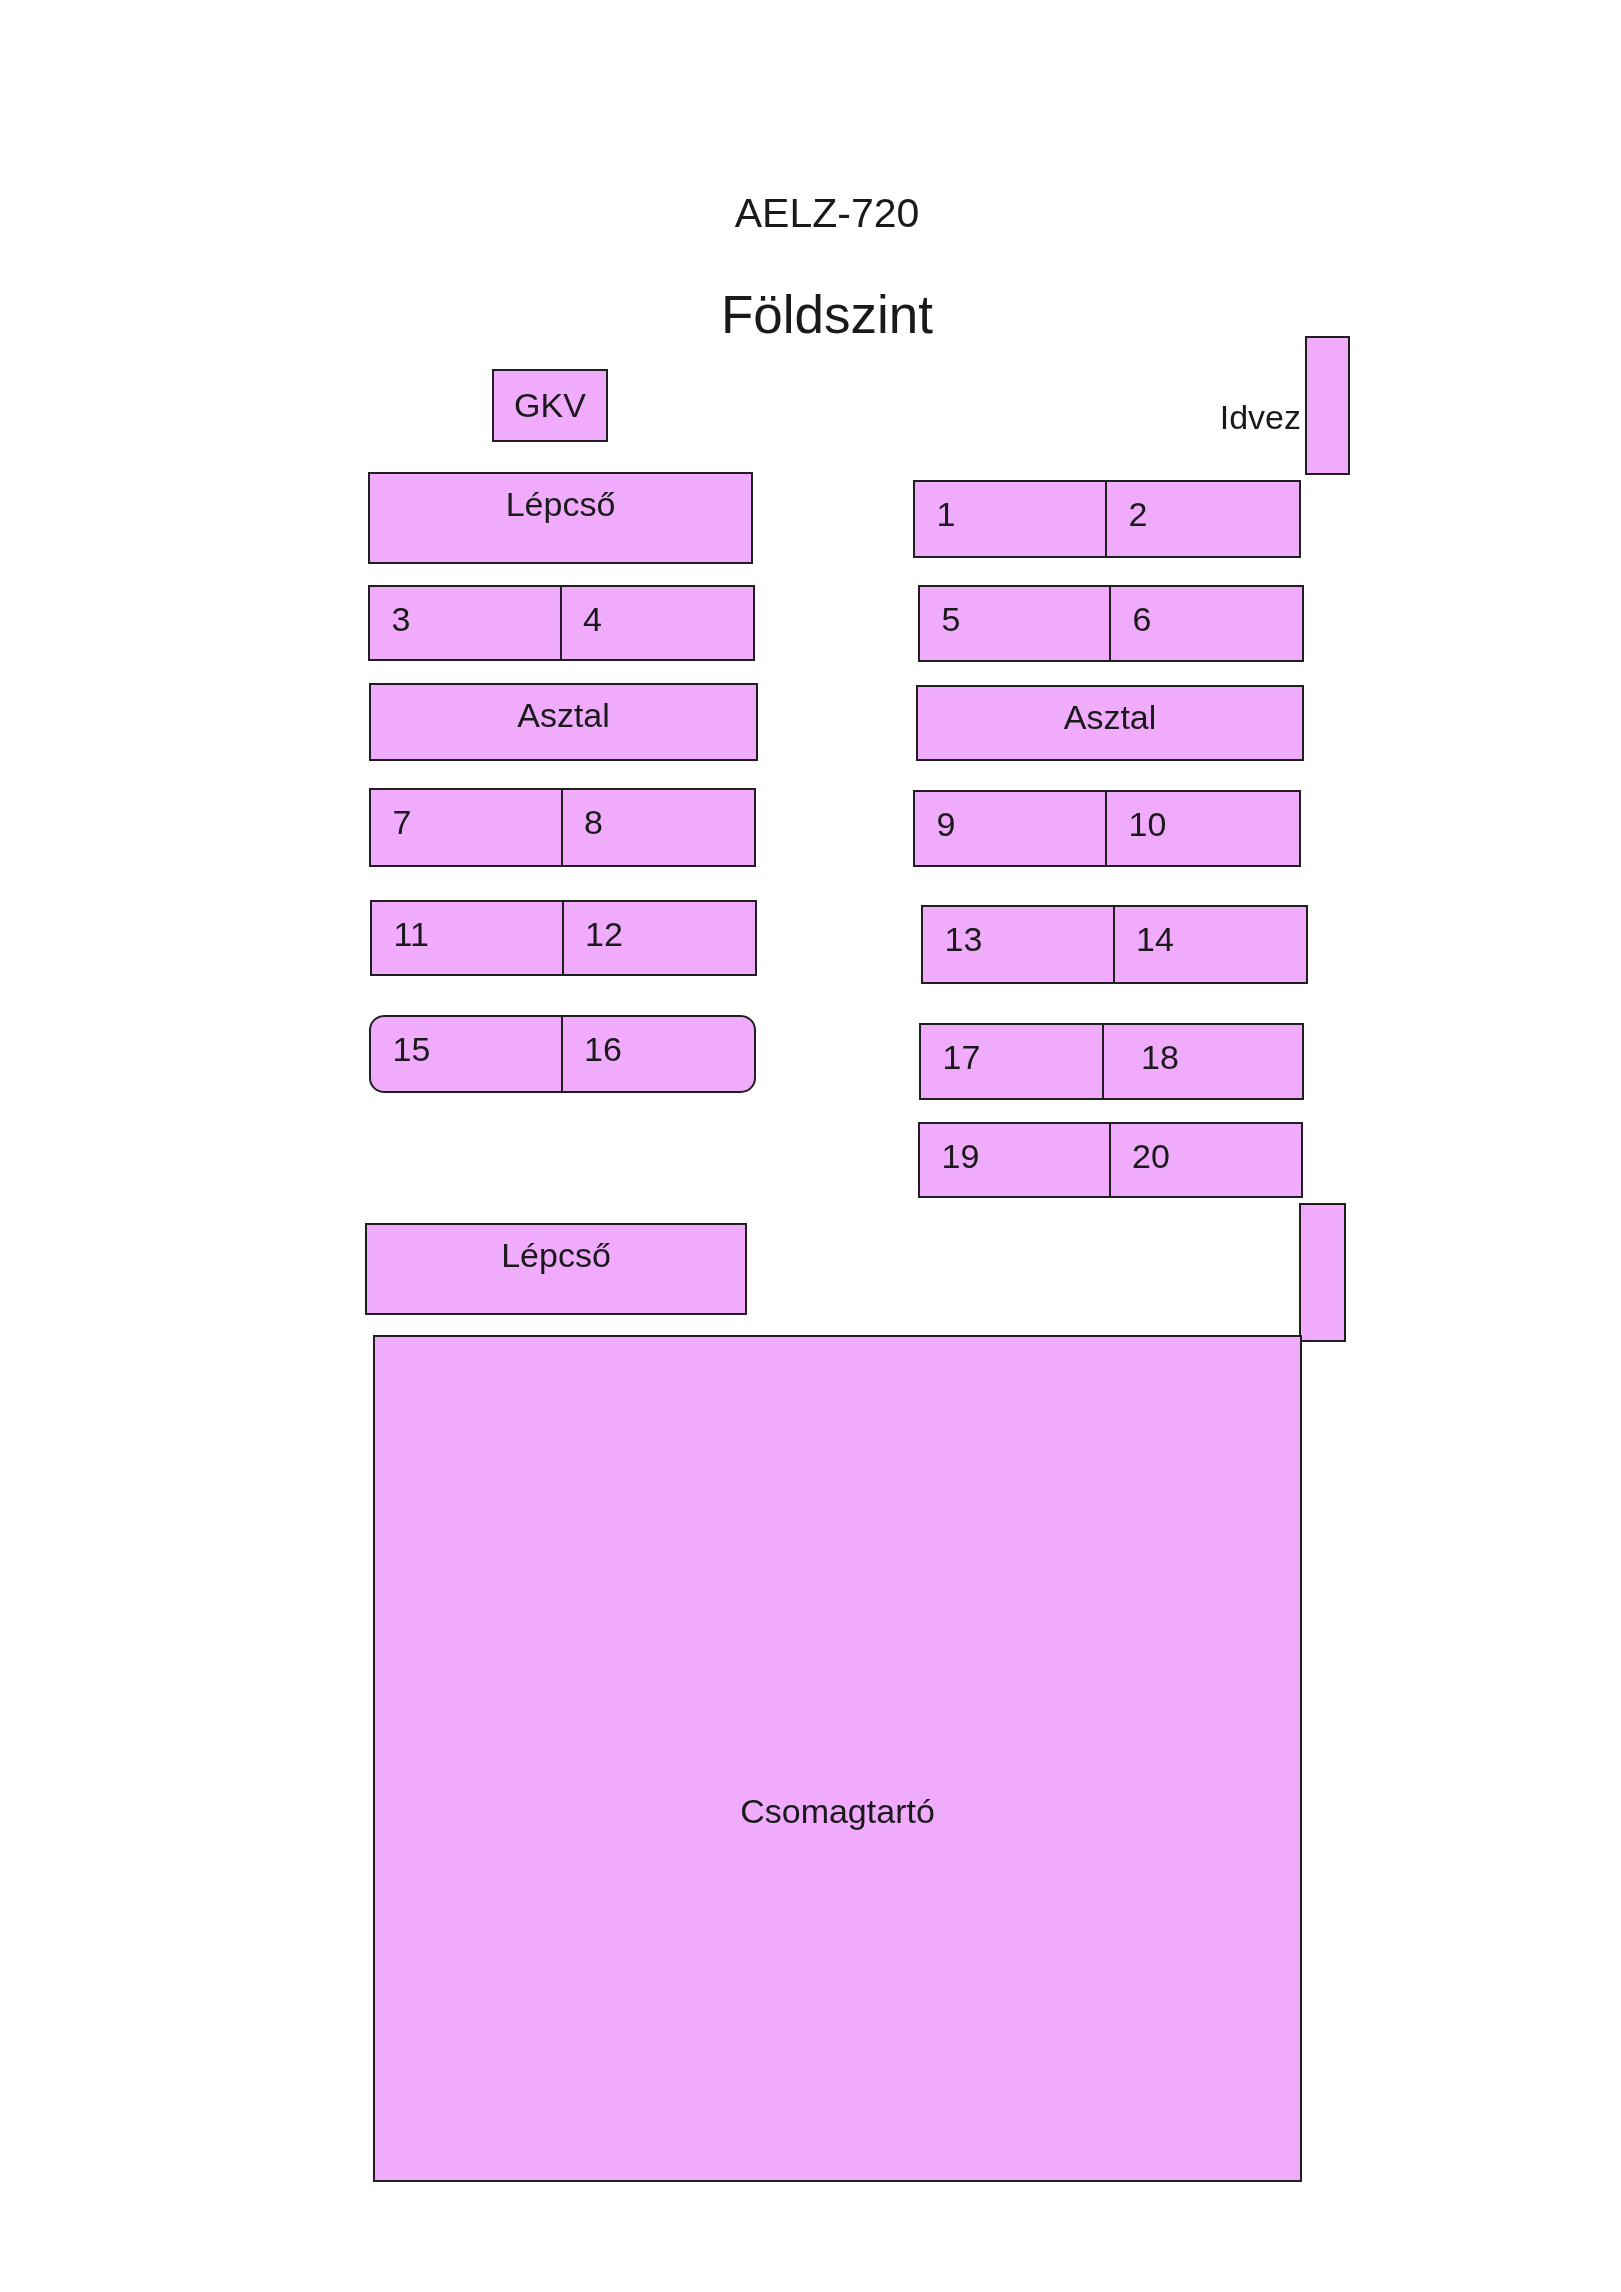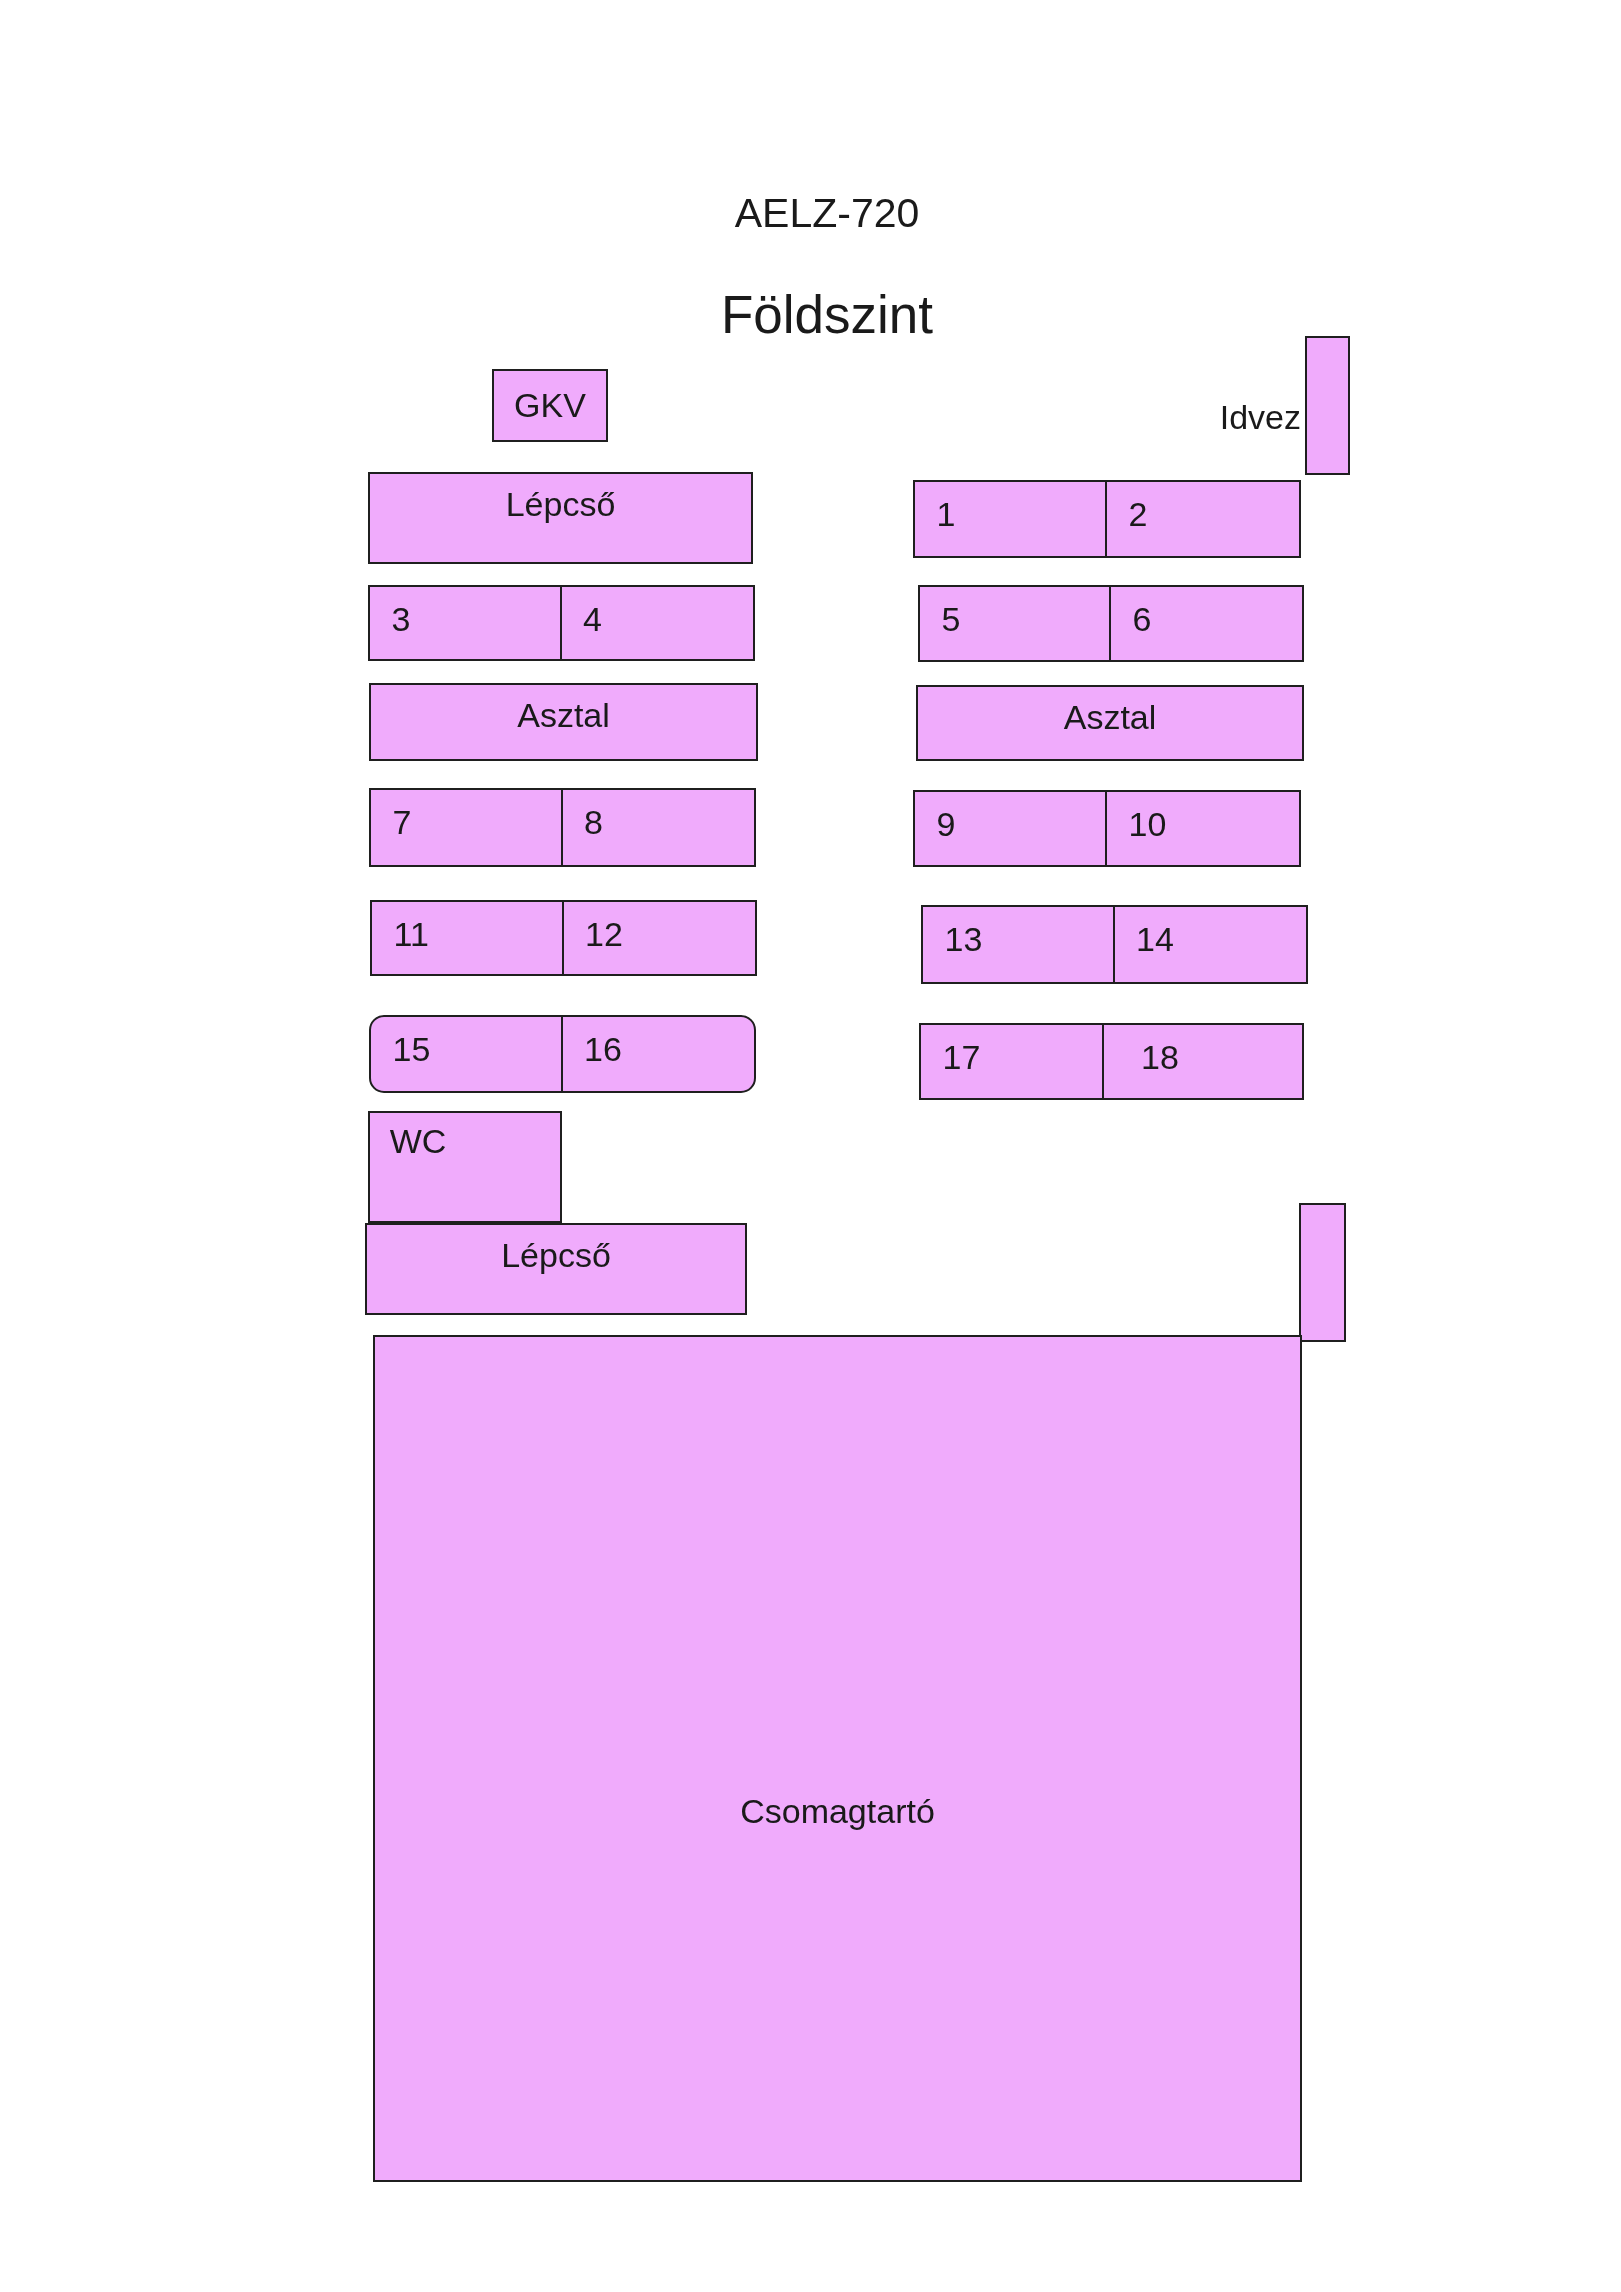--- a/index.html
+++ b/index.html
@@ -133,21 +133,20 @@
   <div class="box pair pair-11-12">
     <div class="seat first">11</div>
     <div class="seat">12</div>
   </div>
 
   <div class="box pair pair-15-16">
     <div class="seat first">15</div>
     <div class="seat">16</div>
   </div>
 
-  <div class="box corner-label-box wc">WC</div>
 
   <div class="box label-box lepcso-bottom">Lépcső</div>
 
   <div class="box pair pair-1-2">
     <div class="seat first">1</div>
     <div class="seat">2</div>
   </div>
 
   <div class="box pair pair-5-6">
     <div class="seat first">5</div>
@@ -164,19 +163,23 @@
   <div class="box pair pair-13-14">
     <div class="seat first">13</div>
     <div class="seat">14</div>
   </div>
 
   <div class="box pair pair-17-18">
     <div class="seat first">17</div>
     <div class="seat">18</div>
   </div>
 
+  <div class="box pair pair-19-20">
+    <div class="seat first">19</div>
+    <div class="seat">20</div>
+  </div>
 
   <div class="box luggage">
     <div class="luggage-caption">Csomagtartó</div>
   </div>
 
 </div>
 
 
 </body></html>

